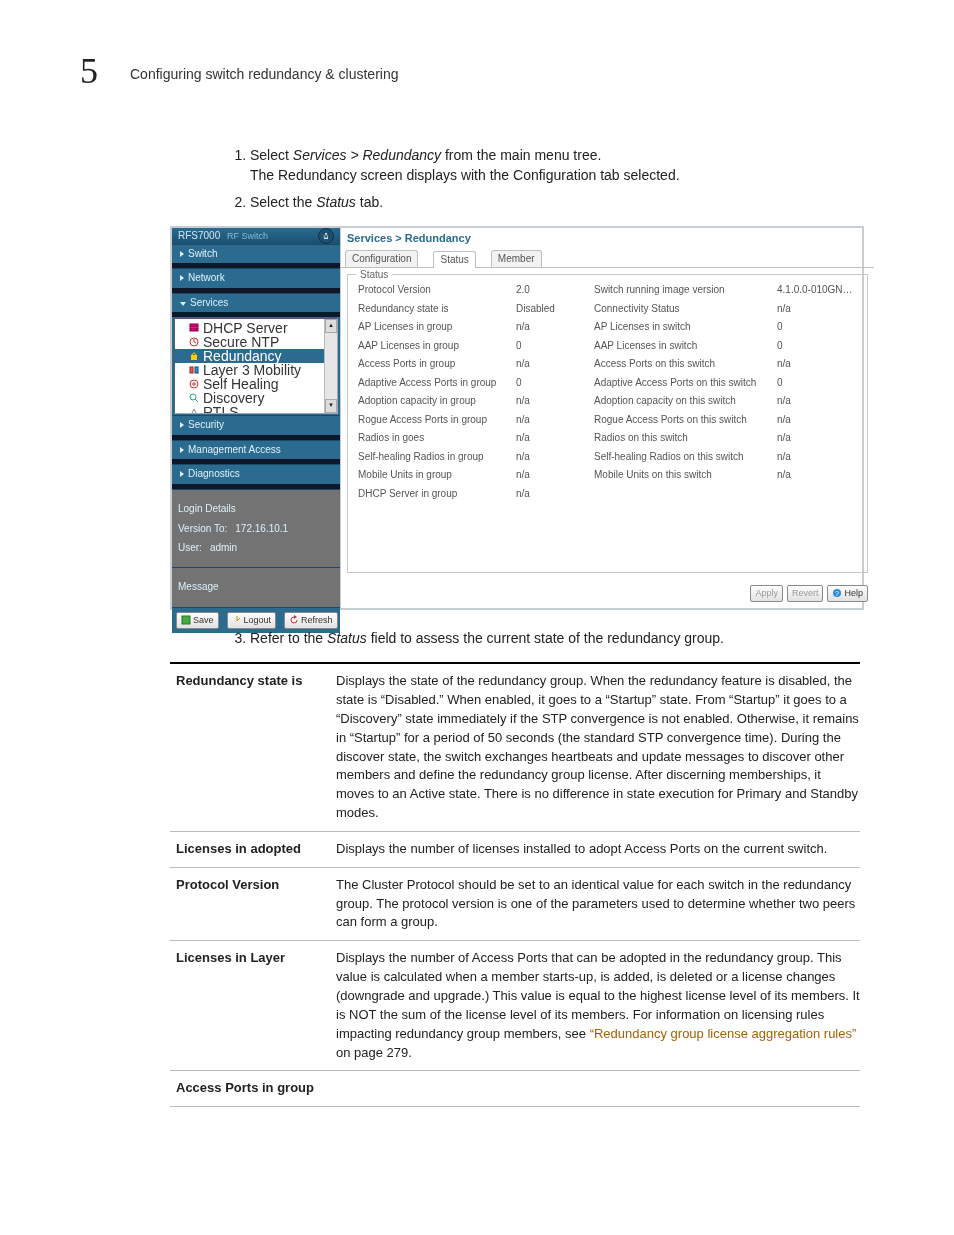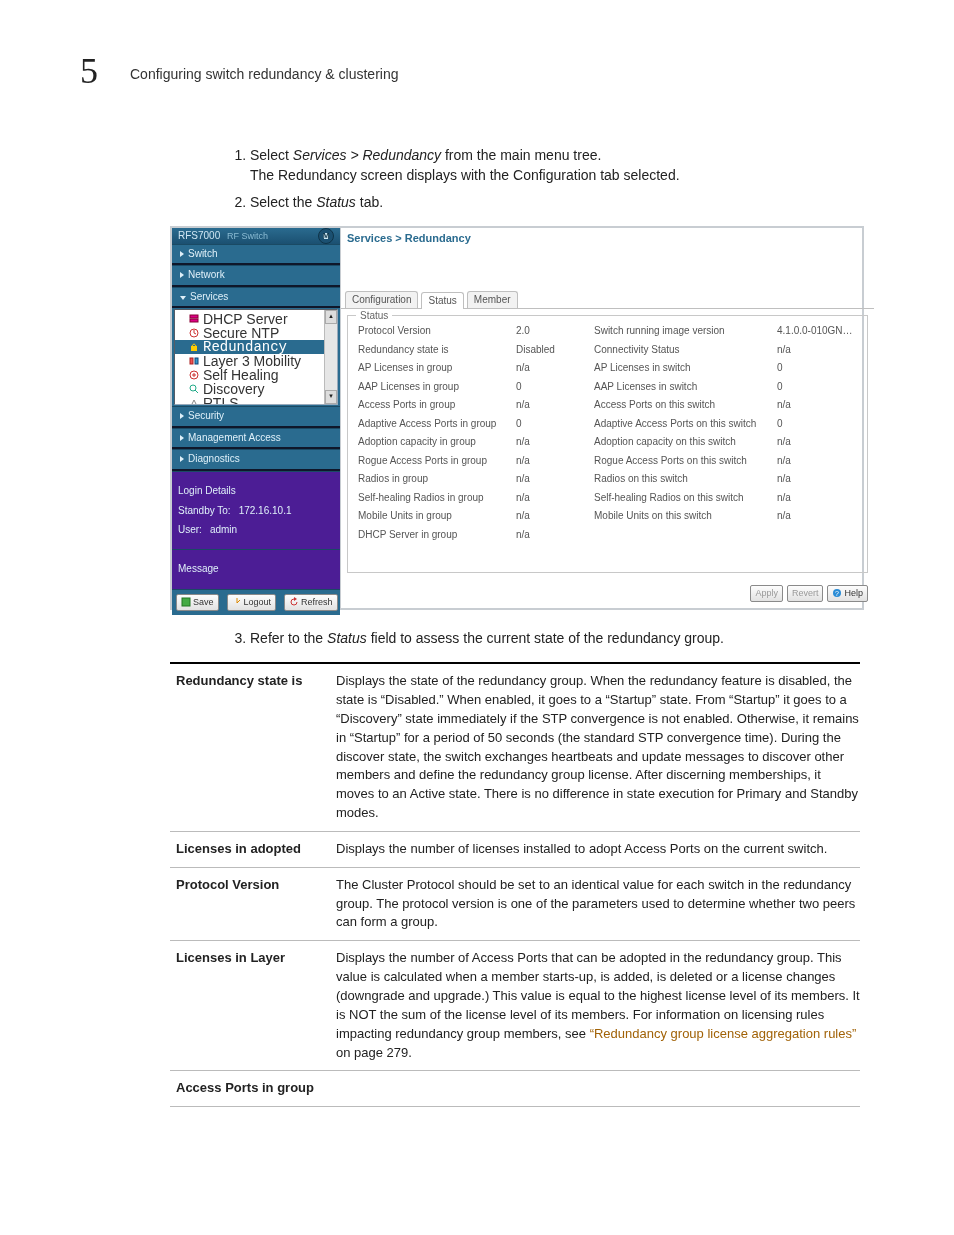--- a/index.html
+++ b/index.html
@@ -89,21 +89,21 @@
     background: #2a6b8f;
     display: flex;
     flex-direction: column;
   }
   .navbar {
     background: #2a6b8f;
     color: #dff0f9;
     padding: 2px 8px;
     font-size: 10px;
     border-top: 1px solid #1a4a64;
-    border-bottom: 2px solid #0f172a;
+    border-bottom: 5px solid #0f172a;
     cursor: pointer;
   }
   .navbar .tri {
     display:inline-block;width:0;height:0;margin-right:4px;
   }
   .tri-right { border-top:3px solid transparent;border-bottom:3px solid transparent;border-left:4px solid #dff0f9; }
   .tri-down  { border-left:3px solid transparent;border-right:3px solid transparent;border-top:4px solid #dff0f9; }
   .treebox {
     background:#ffffff;
     margin: 1px 2px;
@@ -115,26 +115,26 @@
   }
   .treeitem {
     padding: 0 4px 0 14px;
     font-size: 14px;
     color:#333;
     height:14px;
     display:flex;align-items:center;
     gap:4px;
   }
   .treeitem.sel {
-    background:#2a6b8f;color:#fff;font-family:Liberation Mono, monospace;
+    background:#2a6b8f;color:#fff;
   }
   .tree-scroll {position:absolute;right:0;top:0;bottom:0;width:12px;background:#e6e6e6;border-left:1px solid #bbb;}
   .tree-scroll .arrow {height:12px;background:#ddd;border:1px solid #aaa;font-size:7px;text-align:center;}
   .login-panel, .msg-panel {
-    background:#4c1d95;color:#dff0f9;padding:12px 6px;font-size:10px;
+    background:#737373;color:#dff0f9;padding:12px 6px;font-size:10px;
     border-top:1px solid #1a4a64;
   }
   .login-panel .row{display:flex;gap:8px;}
   .bottom-btns {
     background:#2a6b8f;padding:4px;display:flex;gap:8px;justify-content:space-around;
     border-top:1px solid #1a4a64;
   }
   .mini-btn {
     background:linear-gradient(#fdfdfd,#e2e2e2);
     border:1px solid #8a8a8a;border-radius:2px;
@@ -145,21 +145,21 @@
 
   .shot .main {
     flex: 1;
     display:flex;flex-direction:column;
   }
   .mainhead {
     padding: 3px 6px;
     color:#2a6b8f;font-weight:bold;font-size:11px;
   }
   .tabrow {
-    display:flex;gap:4px;font-size:10px;padding:0 4px;border-bottom:1px solid #bfbfbf;margin-top:41px;
+    display:flex;gap:16px;font-size:10px;padding:0 4px;border-bottom:1px solid #bfbfbf;
   }
   .tab {
     border:1px solid #bfbfbf;border-bottom:none;
     padding:1px 6px;background:#f2f2f2;color:#555;
     border-radius:3px 3px 0 0;margin-right:-1px;
   }
   .tab.active{background:#ffffff;position:relative;top:1px;}
   .fieldset {
     margin:6px;border:1px solid #c8c8c8;flex:1;padding:8px 10px;
     position:relative;
@@ -266,21 +266,21 @@
                 <div class="arrow" style="position:absolute;bottom:0;left:0;right:0;">▾</div>
               </div>
         </div>
         <div class="navbar"><span class="tri tri-right"></span><span>Security</span></div>
         <div class="navbar"><span class="tri tri-right"></span><span>Management Access</span></div>
         <div class="navbar"><span class="tri tri-right"></span><span>Diagnostics</span></div>
 
         <div class="login-panel">
           <div>Login Details</div>
           <div class="row" style="margin-top:6px;">
-                <span>Standby To:</span>
+                <span>Version To:</span>
                 <span>172.16.10.1</span>
               </div>
           <div class="row" style="margin-top:4px;">
                 <span>User:</span>
                 <span>admin</span>
               </div>
         </div>
         <div class="msg-panel" style="flex:1;">
           <div>Message</div>
         </div>
@@ -343,21 +343,21 @@
               <div>Adaptive Access Ports on this switch</div>
               <div>0</div>
               <div>Adoption capacity in group</div>
               <div>n/a</div>
               <div>Adoption capacity on this switch</div>
               <div>n/a</div>
               <div>Rogue Access Ports in group</div>
               <div>n/a</div>
               <div>Rogue Access Ports on this switch</div>
               <div>n/a</div>
-              <div>Radios in group</div>
+              <div>Radios in goes</div>
               <div>n/a</div>
               <div>Radios on this switch</div>
               <div>n/a</div>
               <div>Self-healing Radios in group</div>
               <div>n/a</div>
               <div>Self-healing Radios on this switch</div>
               <div>n/a</div>
               <div>Mobile Units in group</div>
               <div>n/a</div>
               <div>Mobile Units on this switch</div>

